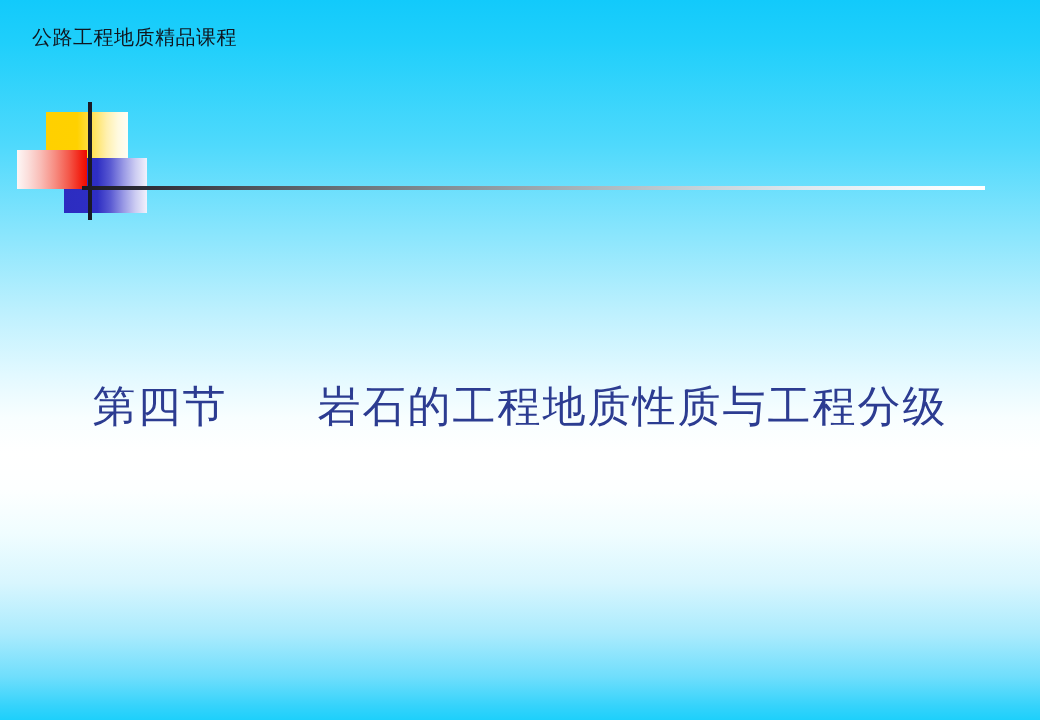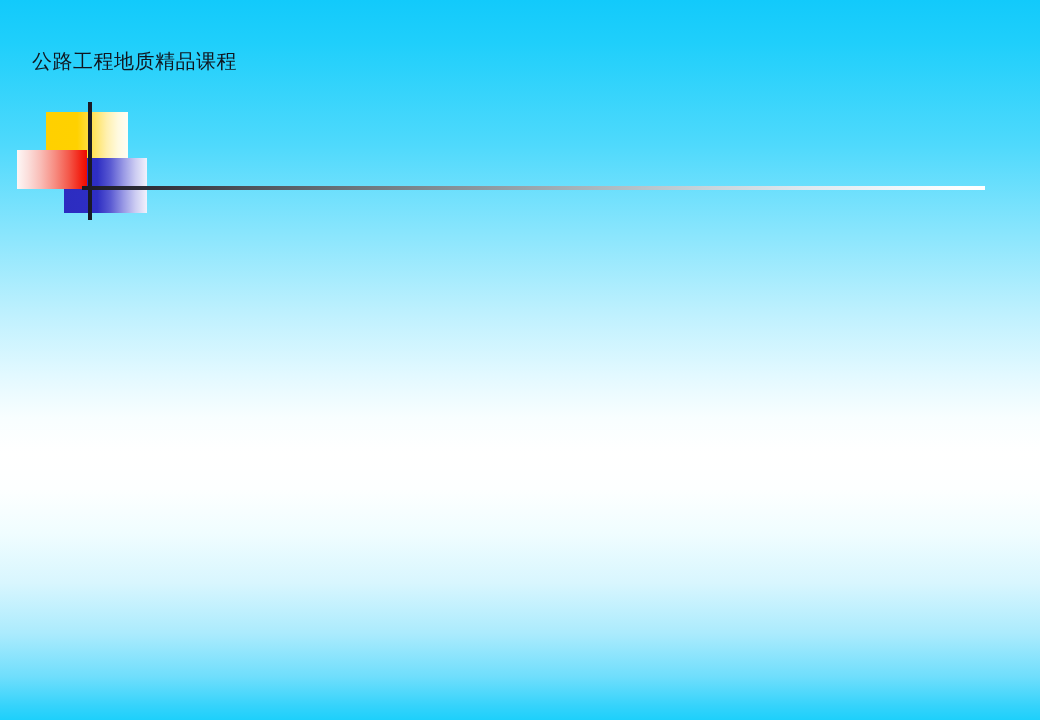--- a/index.html
+++ b/index.html
@@ -35,21 +35,21 @@
         #abebfd  88%,
         #6fdefc  94%,
         #36d3fb  98%,
         #1dd0fb 100%);
   }
 
   
   #header-text {
     position: absolute;
     left: 32px;
-    top: 48px;
+    top: 24px;
     font-family: "DejaVu Serif", "Liberation Serif", serif;
     font-size: 20px;
     line-height: 26px;
     letter-spacing: 0.5px;
     color: #10161f;
     white-space: nowrap;
   }
 
   
   #logo-mark {
@@ -150,14 +150,15 @@
 
     <div class="rect" id="logo-rect-blue"></div>
 
     <div class="rect" id="logo-rect-red"></div>
 
     <div id="logo-vline"></div>
 
     <div id="logo-hline"></div>
   </div>
 
+  <div id="slide-title">第四节　　岩石的工程地质性质与工程分级</div>
 
 </div>
 
 </body></html>

